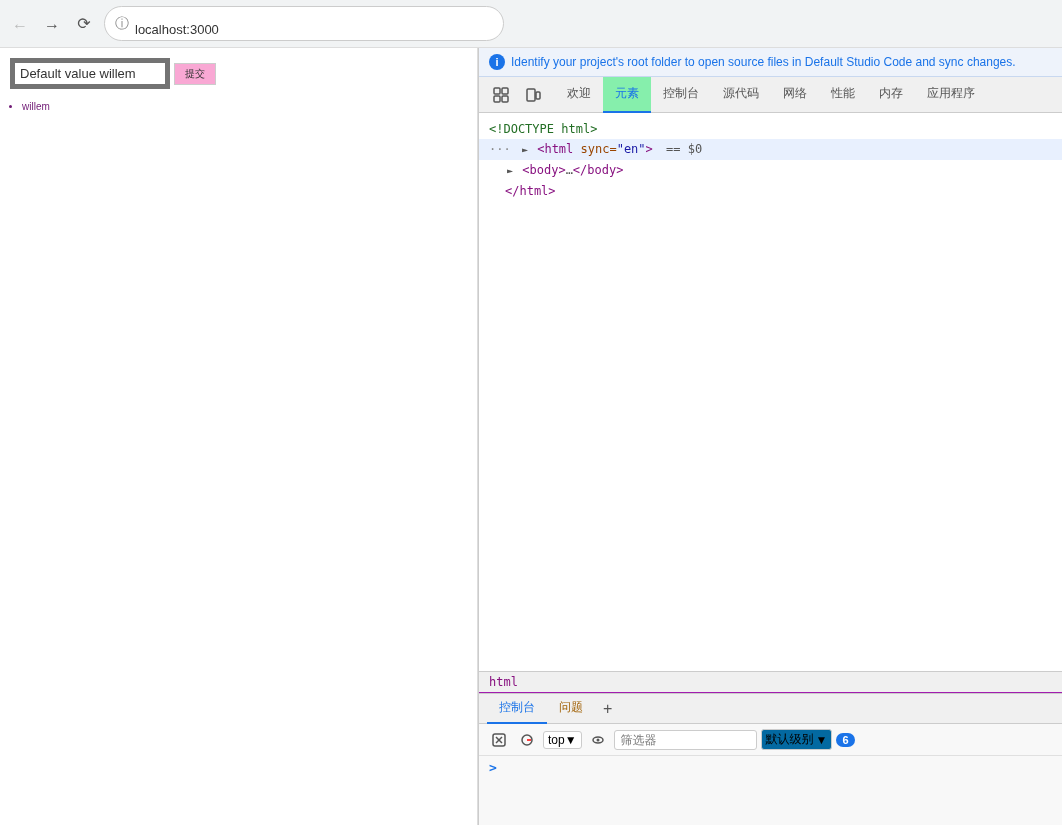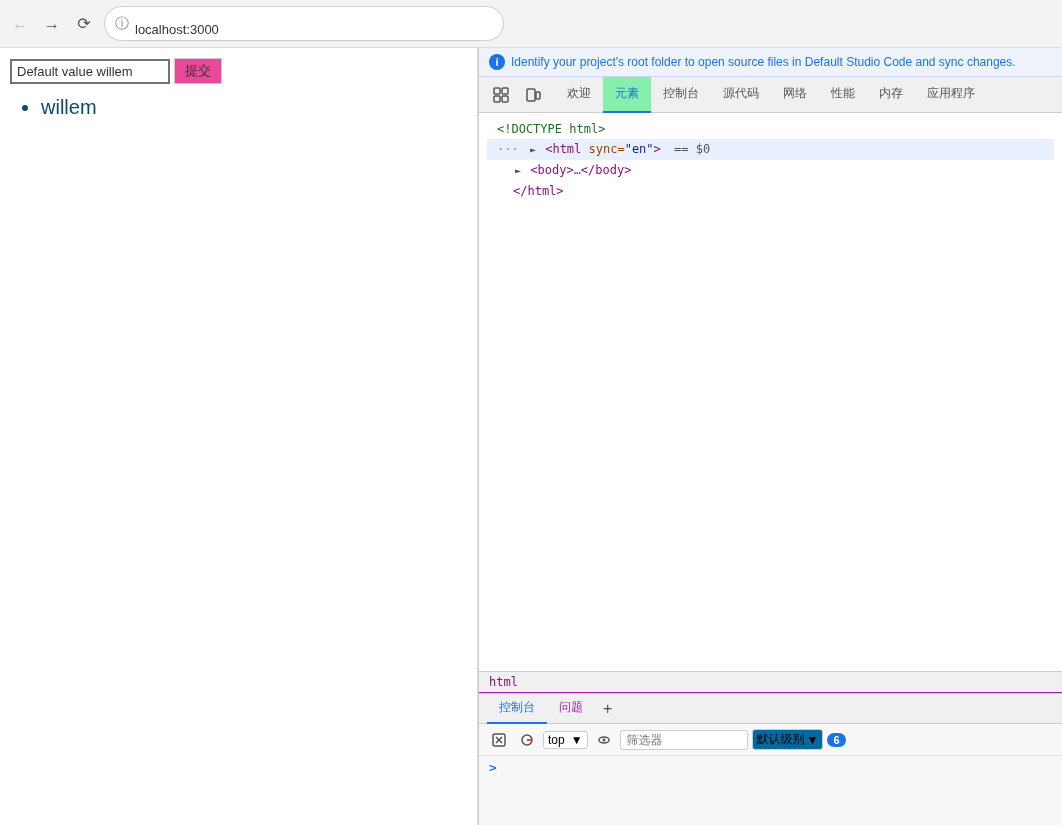--- a/index.html
+++ b/index.html
@@ -57,39 +57,39 @@
       padding: 10px;
       background: #fff;
     }
     .input-area {
       display: flex;
       align-items: center;
       gap: 4px;
       margin-bottom: 12px;
     }
     .text-input {
-      border: 2px solid #737373;
+      border: 5px solid #737373;
       padding: 3px 5px;
       font-size: 13px;
       width: 160px;
       color: #333;
     }
     .submit-btn {
-      background: #ec4899;
+      background: #f9a8d4;
       border: 1px solid #ccc;
       padding: 3px 10px;
-      font-size: 13px;
+      font-size: 10px;
       cursor: pointer;
       color: #333;
     }
     .list-item {
       list-style: disc;
-      margin-left: 31px;
-      font-size: 20px;
-      color: #0c4a6e;
+      margin-left: 12px;
+      font-size: 10px;
+      color: #701a75;
     }
 
     
     .devtools-panel {
       flex: 1;
       background: #f8f8f8;
       display: flex;
       flex-direction: column;
       border-left: 1px solid #ccc;
     }
@@ -153,21 +153,21 @@
     .dt-tab.active {
       color: #1a73e8;
       border-bottom: 2px solid #1a73e8;
       background: #86efac;
     }
 
     
     .dom-tree {
       flex: 1;
       background: #fff;
-      padding: 6px 8px;
+      padding: 6px 0;
       font-family: monospace;
       font-size: 12px;
       overflow: auto;
       color: #333;
     }
     .dom-line {
       padding: 1px 10px;
       line-height: 18px;
       white-space: nowrap;
     }
@@ -207,21 +207,21 @@
       border-bottom: 1px solid #ccc;
       padding: 0 8px;
       height: 30px;
       gap: 0;
     }
     .console-tab {
       padding: 0 12px;
       height: 30px;
       display: flex; align-items: center;
       font-size: 12px;
-      color: #a21caf;
+      color: #a16207;
       cursor: pointer;
       border-bottom: 2px solid transparent;
     }
     .console-tab.active {
       color: #1a73e8;
       border-bottom: 2px solid #1a73e8;
     }
     .console-tab-add {
       padding: 0 8px;
       height: 30px;
@@ -250,28 +250,28 @@
       font-size: 13px;
     }
     .top-selector {
       display: flex; align-items: center;
       border: 1px solid #ccc;
       border-radius: 3px;
       background: #fff;
       padding: 1px 4px;
       font-size: 12px;
       cursor: pointer;
-      gap: 6px;
+      gap: 0;
     }
     .filter-input {
       border: 1px solid #ccc;
       border-radius: 3px;
       padding: 2px 6px;
       font-size: 12px;
-      width: 128px;
+      width: 143px;
     }
     .level-selector {
       display: flex; align-items: center;
       border: 1px solid #ccc;
       border-radius: 3px;
       background: #0369a1;
       padding: 1px 4px;
       font-size: 12px;
       cursor: pointer;
       gap: 2px;

